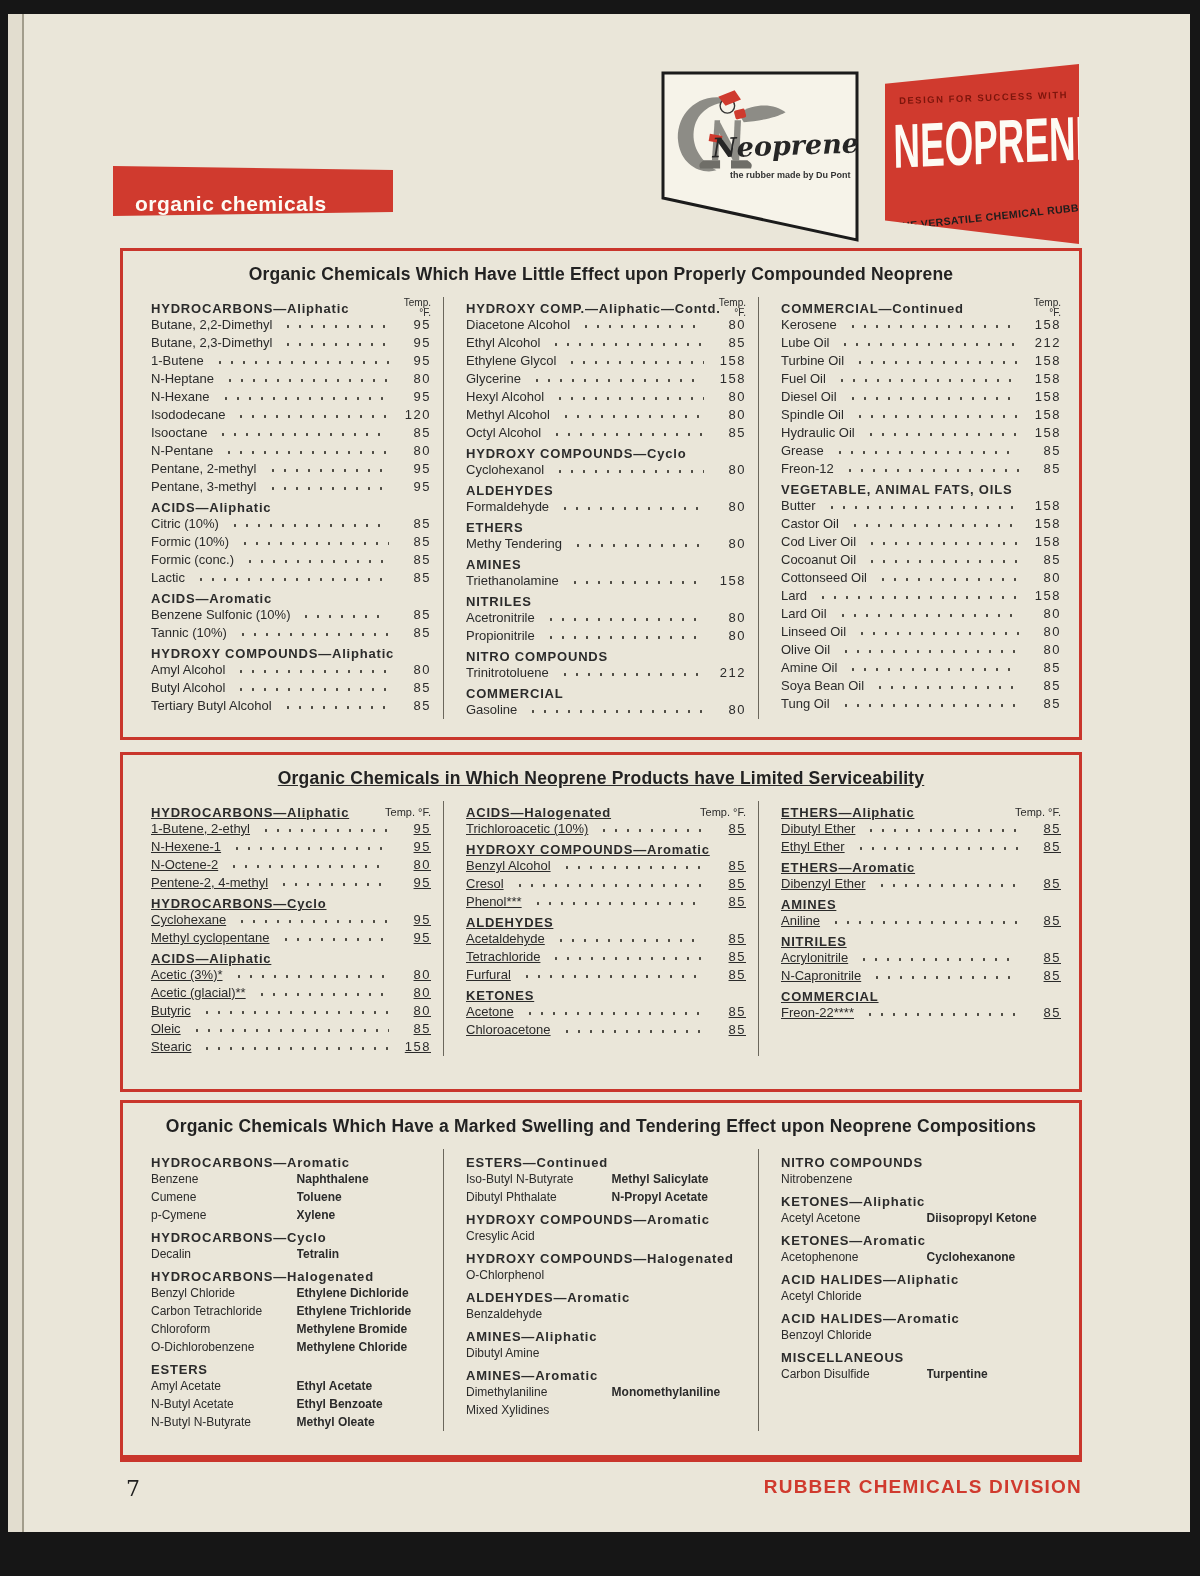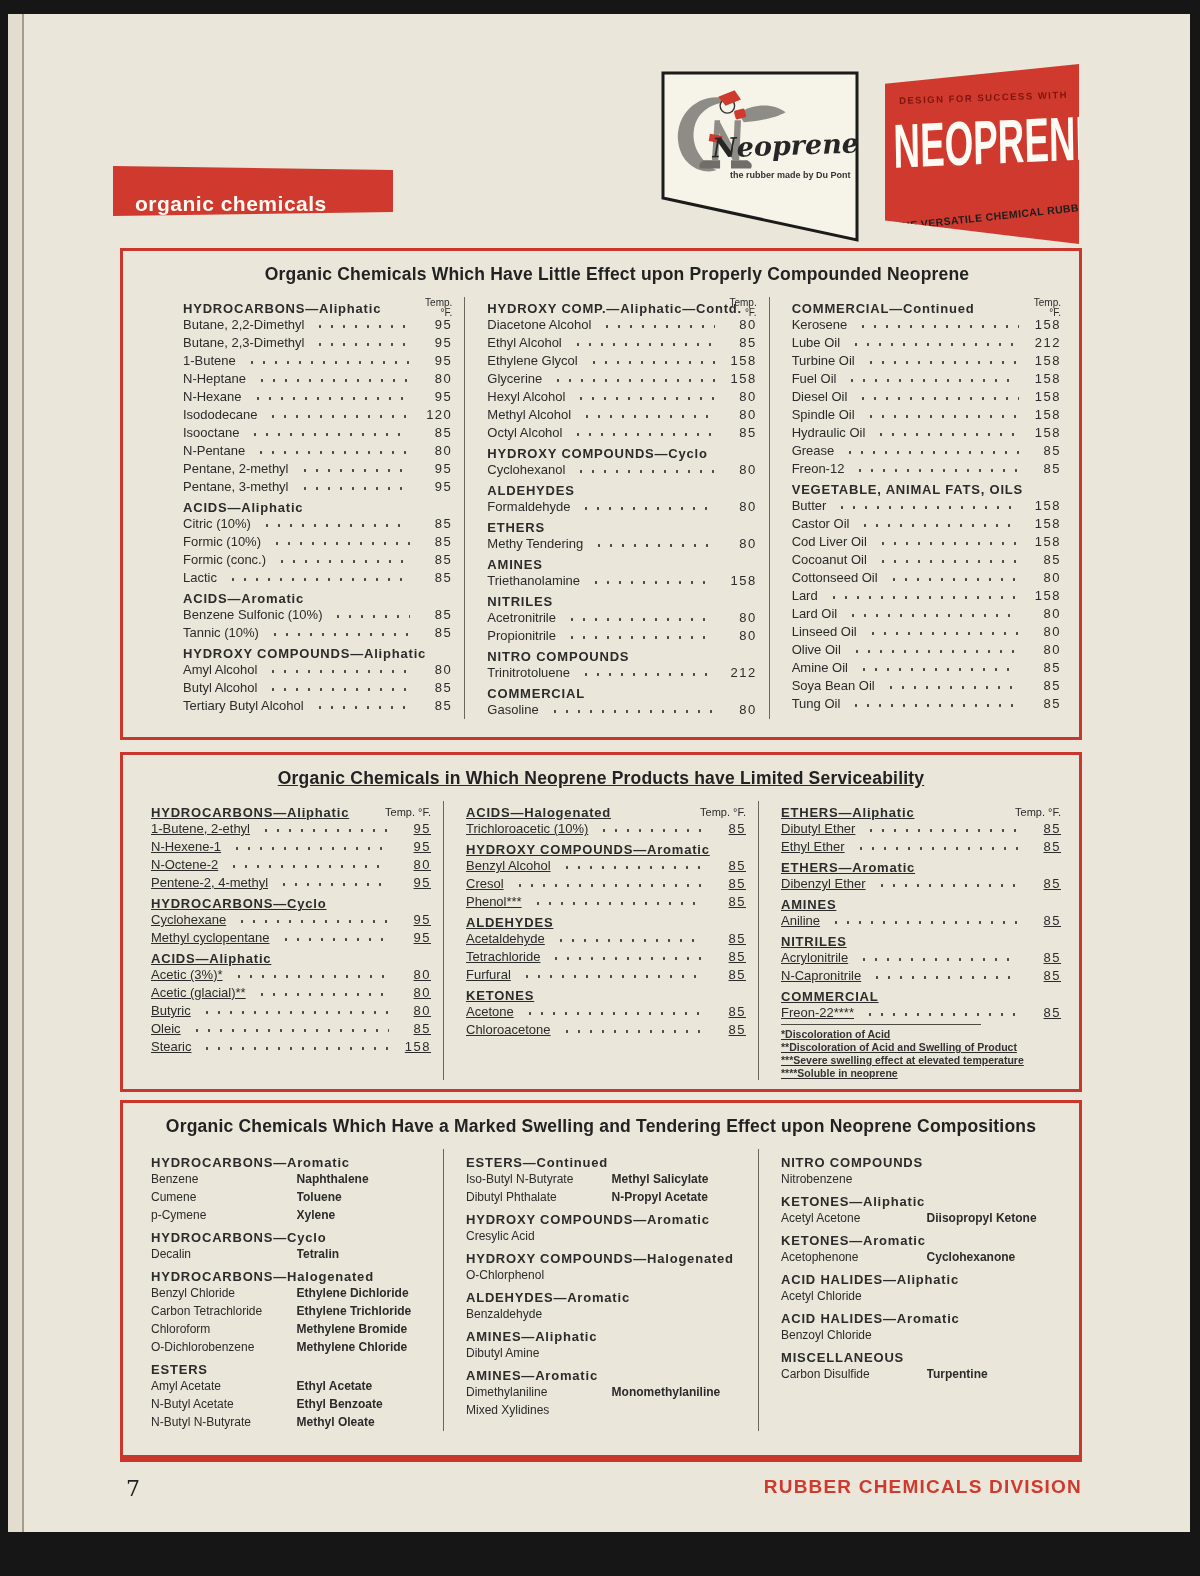--- a/index.html
+++ b/index.html
@@ -62,21 +62,21 @@
   }
   .banner-l3{
     position:absolute;left:10px;top:146px;font-size:10.5px;font-weight:bold;
     color:#1d1d1d;transform:rotate(-6deg);white-space:nowrap;letter-spacing:.4px;
   }
   
   .tables{position:absolute;left:112px;top:234px;width:962px;}
   .tbox{
     border:3px solid #c9362c;background:transparent;overflow:hidden;
   }
-  .tbox-1{height:492px;margin-bottom:12px;padding-left:32px;}
+  .tbox-1{height:492px;margin-bottom:12px;}
   .tbox-2{height:340px;margin-bottom:8px;text-decoration:underline;}
   .tbox-3{height:362px;border-bottom-width:7px;}
   .tbox h2{
     margin:13px 10px 12px;text-align:center;font-size:17.5px;color:#222;
     letter-spacing:.2px;
   }
   .cols{display:flex;padding:0 6px;}
   .col{flex:1;padding:0 12px 0 22px;min-width:0;}
   .col + .col{border-left:1px solid #6b675c;}
   .ghead{
@@ -622,26 +622,20 @@
               <span class="chem">N-Capronitrile</span>
               <span class="leader"></span>
               <span class="temp">85</span>
             </div>
             <div class="ghead"><span>COMMERCIAL</span></div>
             <div class="row">
               <span class="chem">Freon-22****</span>
               <span class="leader"></span>
               <span class="temp">85</span>
             </div>
-            <div class="footnotes">
-              <div class="fnote">*Discoloration of Acid</div>
-              <div class="fnote">**Discoloration of Acid and Swelling of Product</div>
-              <div class="fnote">***Severe swelling effect at elevated temperature</div>
-              <div class="fnote">****Soluble in neoprene</div>
-            </div>
           </div>
         </div>
     </section>
     <section class="tbox tbox-3">
       <h2>Organic Chemicals Which Have a Marked Swelling and Tendering Effect upon Neoprene Compositions</h2>
       <div class="cols">
           <div class="col">
             <div class="ghead"><span>HYDROCARBONS—Aromatic</span></div>
             <div class="prow">
               <span class="cell-l">Benzene</span>

